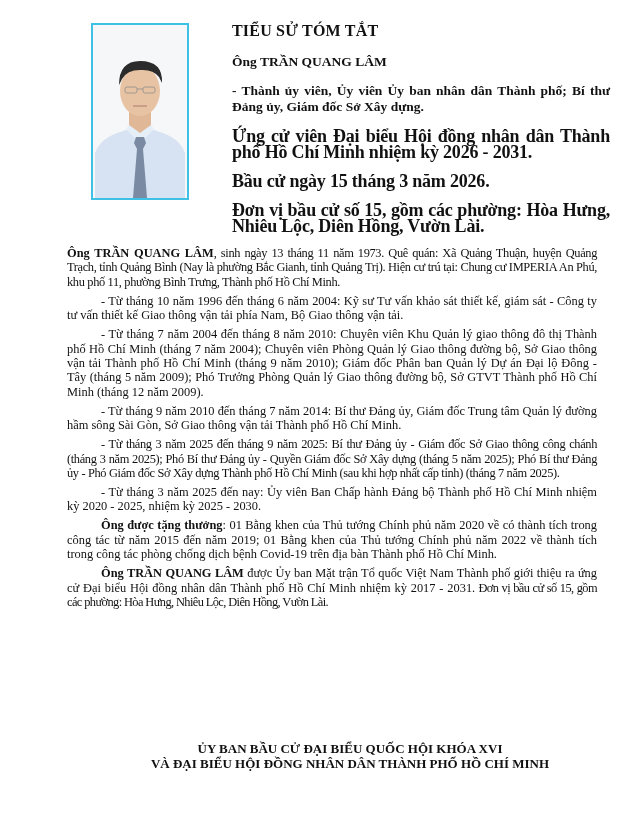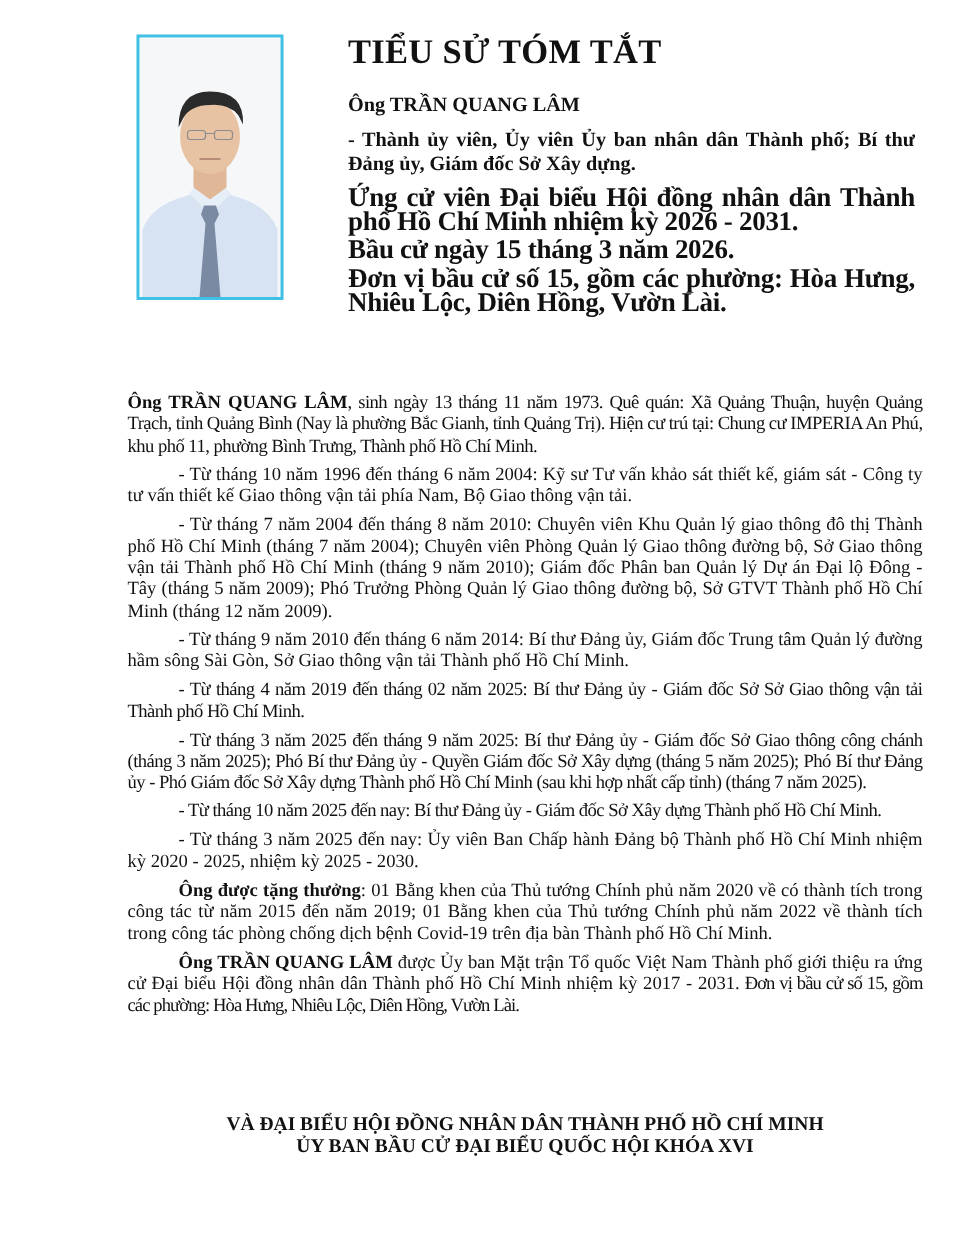--- a/index.html
+++ b/index.html
@@ -3,25 +3,25 @@
 <meta charset="utf-8">
 <style>
   html, body { margin: 0; padding: 0; background: #ffffff; }
   body { width: 640px; height: 828px; position: relative; overflow: hidden; color: #111; font-family: "Liberation Serif", "DejaVu Serif", serif; }
   .photo-frame {
     position: absolute; left: 91px; top: 23px; width: 94px; height: 173px;
     border: 2px solid #3fc1e6; background: #f7f8fa; overflow: hidden;
   }
   .photo-frame svg { display: block; width: 100%; height: 100%; }
   .header-block { position: absolute; left: 232px; top: 22px; width: 378px; }
-  .doc-title { font-weight: bold; font-size: 23px; margin: 0 0 14px 0; letter-spacing: 0.2px; }
+  .doc-title { font-weight: bold; font-size: 16px; margin: 0 0 14px 0; letter-spacing: 0.2px; }
   .h-name { font-weight: bold; font-size: 13.5px; margin: 0 0 7px 0; }
-  .h-line { font-weight: bold; font-size: 13.5px; line-height: 16px; margin: 0 0 6px 0; text-align: justify; }
+  .h-line { font-weight: bold; font-size: 13.5px; line-height: 16px; margin: 13px 0 6px 0; text-align: justify; }
   .h-line.tight { font-size: 18px; margin-bottom: 3px; letter-spacing: -0.2px; }
-  .body-block { position: absolute; left: 85px; top: 246px; width: 530px; font-size: 12.4px; line-height: 14.4px; margin-top: 15px; }
+  .body-block { position: absolute; left: 67px; top: 246px; width: 530px; font-size: 12.4px; line-height: 14.4px; }
   .body-block p { margin: 0 0 4.6px 0; text-align: justify; }
   .indent { text-indent: 34px; }
   .b { font-weight: bold; }
   .footer { position: absolute; left: 85px; top: 741px; width: 530px; text-align: center; font-weight: bold; font-size: 13px; line-height: 15px; }
   .footer div { white-space: nowrap; }
   .cond { letter-spacing: -0.35px; }
 </style>
 </head>
 <body>
 
@@ -54,25 +54,23 @@
   <div class="h-line">- Thành ủy viên, Ủy viên Ủy ban nhân dân Thành phố; Bí thư Đảng ủy, Giám đốc Sở Xây dựng.</div>
   <div class="h-line tight">Ứng cử viên Đại biểu Hội đồng nhân dân Thành phố Hồ Chí Minh nhiệm kỳ 2026 - 2031.</div>
   <div class="h-line tight">Bầu cử ngày 15 tháng 3 năm 2026.</div>
   <div class="h-line tight">Đơn vị bầu cử số 15, gồm các phường: Hòa Hưng, Nhiêu Lộc, Diên Hồng, Vườn Lài.</div>
 </div>
 
 <div class="body-block">
   <p><span class="b">Ông TRẦN QUANG LÂM</span><span class="cond">, sinh ngày 13 tháng 11 năm 1973. Quê quán: Xã Quảng Thuận, huyện Quảng Trạch, tỉnh Quảng Bình (Nay là phường Bắc Gianh, tỉnh Quảng Trị). Hiện cư trú tại: Chung cư IMPERIA An Phú, khu phố 11, phường Bình Trưng, Thành phố Hồ Chí Minh.</span></p>
   <p class="indent">- Từ tháng 10 năm 1996 đến tháng 6 năm 2004: Kỹ sư Tư vấn khảo sát thiết kế, giám sát - Công ty tư vấn thiết kế Giao thông vận tải phía Nam, Bộ Giao thông vận tải.</p>
   <p class="indent">- Từ tháng 7 năm 2004 đến tháng 8 năm 2010: Chuyên viên Khu Quản lý giao thông đô thị Thành phố Hồ Chí Minh (tháng 7 năm 2004); Chuyên viên Phòng Quản lý Giao thông đường bộ, Sở Giao thông vận tải Thành phố Hồ Chí Minh (tháng 9 năm 2010); Giám đốc Phân ban Quản lý Dự án Đại lộ Đông - Tây (tháng 5 năm 2009); Phó Trưởng Phòng Quản lý Giao thông đường bộ, Sở GTVT Thành phố Hồ Chí Minh (tháng 12 năm 2009).</p>
-  <p class="indent">- Từ tháng 9 năm 2010 đến tháng 6 năm 2014: Bí thư Đảng ủy, Giám đốc Trung tâm Quản lý đường hầm sông Sài Gòn, Sở Giao thông vận tải Thành phố Hồ Chí Minh.</p>
-  <p class="indent cond">- Từ tháng 4 năm 2019 đến tháng 02 năm 2025: Bí thư Đảng ủy - Giám đốc Sở Sở Giao thông vận tải Thành phố Hồ Chí Minh.</p>
+  <p class="indent">- Từ tháng 9 năm 2010 đến tháng 7 năm 2014: Bí thư Đảng ủy, Giám đốc Trung tâm Quản lý đường hầm sông Sài Gòn, Sở Giao thông vận tải Thành phố Hồ Chí Minh.</p>
   <p class="indent cond">- Từ tháng 3 năm 2025 đến tháng 9 năm 2025: Bí thư Đảng ủy - Giám đốc Sở Giao thông công chánh (tháng 3 năm 2025); Phó Bí thư Đảng ủy - Quyền Giám đốc Sở Xây dựng (tháng 5 năm 2025); Phó Bí thư Đảng ủy - Phó Giám đốc Sở Xây dựng Thành phố Hồ Chí Minh (sau khi hợp nhất cấp tỉnh) (tháng 7 năm 2025).</p>
-  <p class="indent cond">- Từ tháng 10 năm 2025 đến nay: Bí thư Đảng ủy - Giám đốc Sở Xây dựng Thành phố Hồ Chí Minh.</p>
   <p class="indent">- Từ tháng 3 năm 2025 đến nay: Ủy viên Ban Chấp hành Đảng bộ Thành phố Hồ Chí Minh nhiệm kỳ 2020 - 2025, nhiệm kỳ 2025 - 2030.</p>
   <p class="indent"><span class="b">Ông được tặng thưởng</span><span>: 01 Bằng khen của Thủ tướng Chính phủ năm 2020 về có thành tích trong công tác từ năm 2015 đến năm 2019; 01 Bằng khen của Thủ tướng Chính phủ năm 2022 về thành tích trong công tác phòng chống dịch bệnh Covid-19 trên địa bàn Thành phố Hồ Chí Minh.</span></p>
   <p class="indent"><span class="b">Ông TRẦN QUANG LÂM</span><span> được Ủy ban Mặt trận Tổ quốc Việt Nam Thành phố giới thiệu ra ứng cử Đại biểu Hội đồng nhân dân Thành phố Hồ Chí Minh nhiệm kỳ 2017 - 2031.</span><span class="cond" style="letter-spacing:-0.6px"> Đơn vị bầu cử số 15, gồm các phường: Hòa Hưng, Nhiêu Lộc, Diên Hồng, Vườn Lài.</span></p>
 </div>
 
 <div class="footer">
+  <div>ỦY BAN BẦU CỬ ĐẠI BIỂU QUỐC HỘI KHÓA XVI</div>
   <div>VÀ ĐẠI BIỂU HỘI ĐỒNG NHÂN DÂN THÀNH PHỐ HỒ CHÍ MINH</div>
-  <div>ỦY BAN BẦU CỬ ĐẠI BIỂU QUỐC HỘI KHÓA XVI</div>
 </div>
 
 </body></html>

